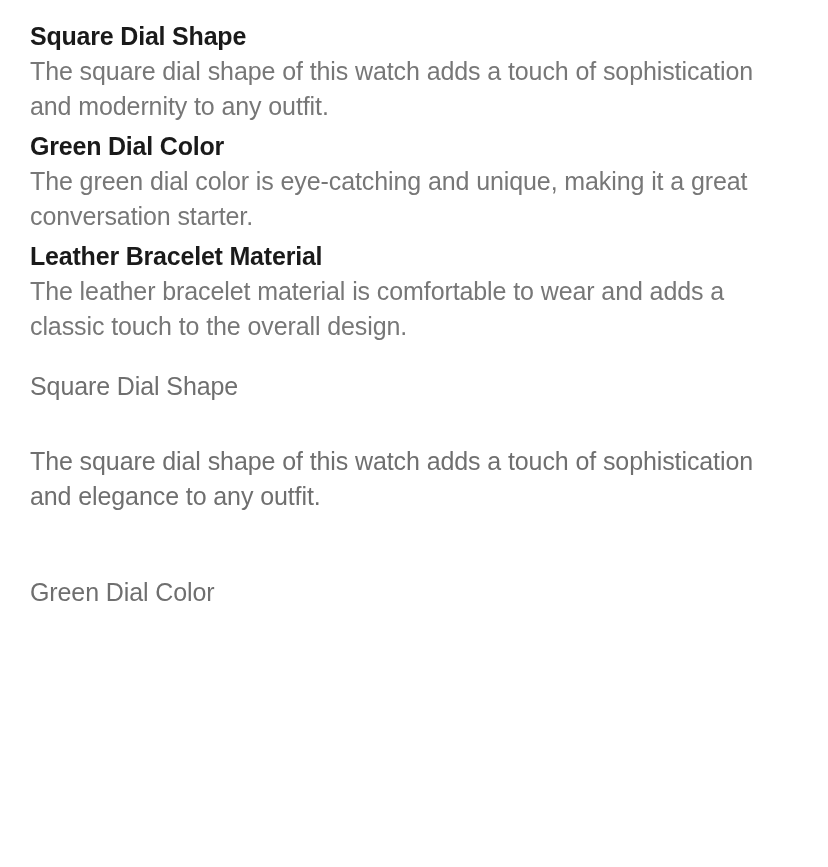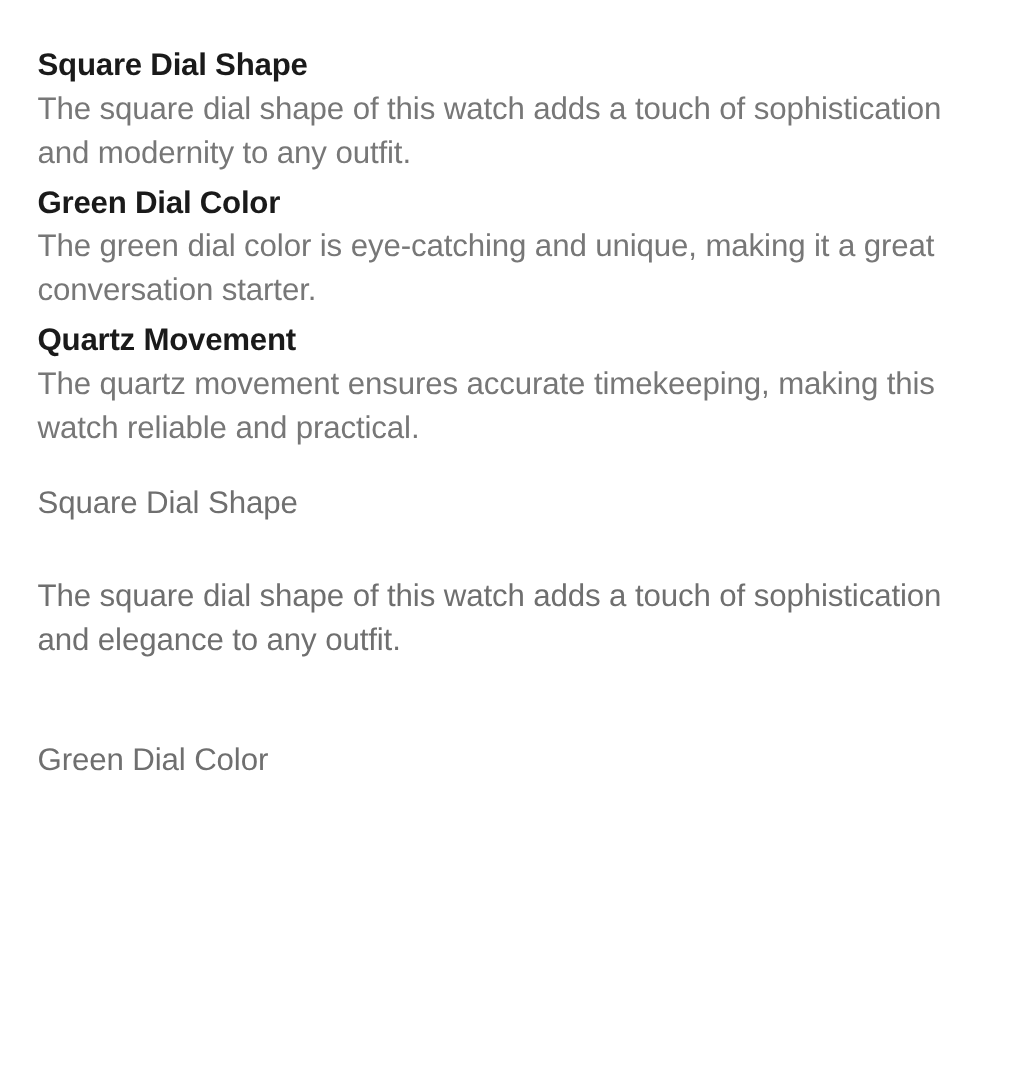--- a/index.html
+++ b/index.html
@@ -10,21 +10,21 @@
   body {
     width: 828px;
     min-height: 867px;
     font-family: "Liberation Sans", sans-serif;
     -webkit-font-smoothing: antialiased;
   }
   .page {
     width: 828px;
     min-height: 867px;
     box-sizing: border-box;
-    padding: 34px 30px 0 30px;
+    padding: 18px 30px 0 30px;
     background: #ffffff;
   }
   .feature-block {
     margin: 0 0 4px 0;
   }
   .feature-title {
     font-size: 25px;
     line-height: 36px;
     font-weight: 700;
     color: #1a1a1a;
@@ -72,25 +72,25 @@
   <div class="feature-block">
     <div class="feature-title">Square Dial Shape</div>
     <div class="feature-desc">The square dial shape of this watch adds a touch of sophistication and modernity to any outfit.</div>
   </div>
 
   <div class="feature-block">
     <div class="feature-title">Green Dial Color</div>
     <div class="feature-desc">The green dial color is eye-catching and unique, making it a great conversation starter.</div>
   </div>
 
+  <div class="feature-block">
+    <div class="feature-title">Leather Bracelet Material</div>
+    <div class="feature-desc">The leather bracelet material is comfortable to wear and adds a classic touch to the overall design.</div>
+  </div>
 
-  <div class="feature-block">
-    <div class="feature-title">Quartz Movement</div>
-    <div class="feature-desc">The quartz movement ensures accurate timekeeping, making this watch reliable and practical.</div>
-  </div>
 
   <div class="plain-section">
     <div class="plain-title">Square Dial Shape</div>
     <div class="plain-desc">The square dial shape of this watch adds a touch of sophistication and elegance to any outfit.</div>
   </div>
 
   <div class="plain-gap"></div>
 
   <div class="plain-section">
     <div class="plain-title">Green Dial Color</div>

